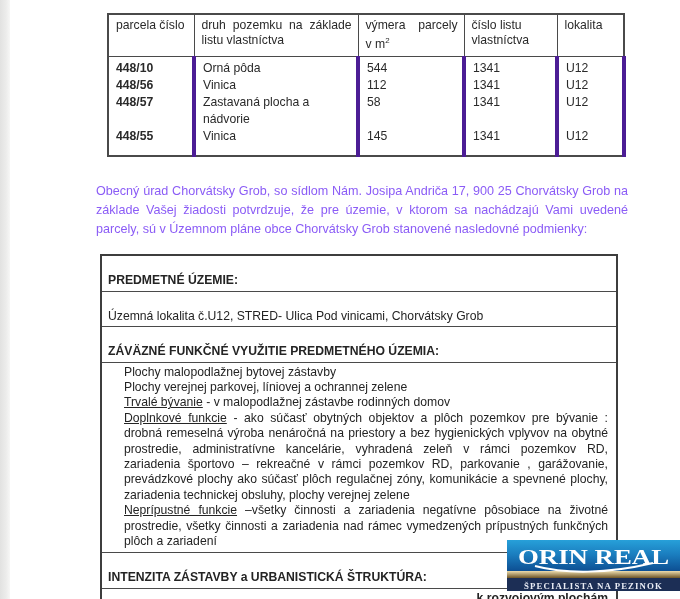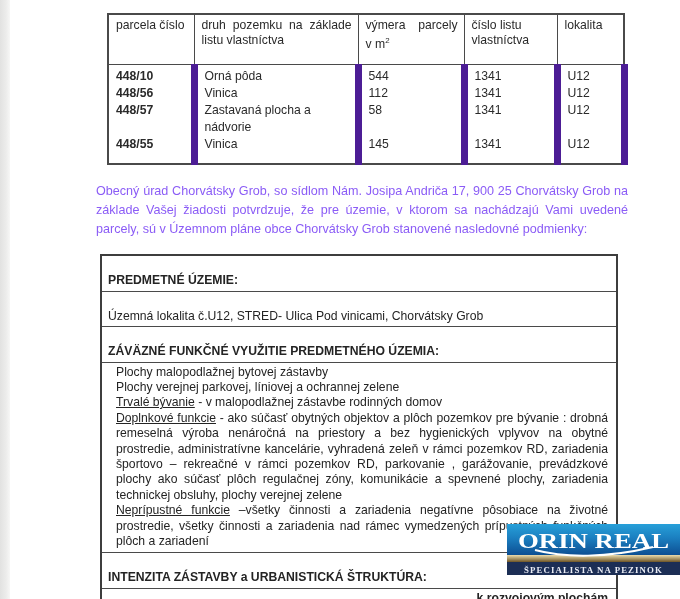--- a/index.html
+++ b/index.html
@@ -15,25 +15,25 @@
   
   table.parcel-table {
     position:absolute; left:107px; top:13px; width:516px;
     border-collapse:collapse; table-layout:fixed;
     font-size:12.2px; color:#2a2a2a;
     border:2px solid #4a4a4a;
   }
   .parcel-table th {
     border:1px solid #4a4a4a;
     font-weight:400; text-align:left; vertical-align:top;
-    padding:3px 6px 12px 7px; line-height:15px;
+    padding:3px 6px 4px 7px; line-height:15px;
   }
   .parcel-table th.just { text-align:justify; }
   .parcel-table td {
-    border-left:1px solid #4a4a4a; border-right:7px solid #4c1d95;
+    border-left:1px solid #4a4a4a; border-right:4px solid #4c1d95;
     padding:0 6px 0 7px; line-height:17px; vertical-align:top;
   }
   .parcel-table tr.first-row td { padding-top:3px; }
   .parcel-table td.b { font-weight:700; }
   .parcel-table tr.spacer td { height:10px; }
   sup { font-size:0.65em; }
   
   .intro {
     position:absolute; left:96px; top:169px; width:532px;
     font-size:12.6px; line-height:19.2px; text-align:justify; color:#8b5cf6;
@@ -43,29 +43,29 @@
     position:absolute; left:100px; top:254px; width:518px;
     border:2px solid #3d3d3d; box-sizing:border-box;
     font-size:12.2px; color:#242424;
   }
   .cond-row {
     border-bottom:1px solid #4a4a4a;
     padding:17px 8px 2px 6px; line-height:15.5px;
   }
   .cond-row:last-child { border-bottom:none; }
   .cond-row.hdr { font-weight:700; }
-  .cond-row.big { padding:2px 8px 3px 14px; line-height:15.4px; }
+  .cond-row.big { padding:2px 8px 3px 22px; line-height:15.4px; }
   .cond-row.big p { margin:0; text-align:justify; }
   .u { text-decoration:underline; }
   .cond-row.last { padding:2px 8px 4px 6px; line-height:14.8px; min-height:52px; }
   .r8-title { font-weight:700;text-align:right; }
   .r8-body { width:410px; text-align:justify; margin:0; }
   .b { font-weight:400; }
   
-  .logo { position:absolute; left:507px; top:524px; width:151px; height:51px; }
+  .logo { position:absolute; left:507px; top:540px; width:151px; height:51px; }
 </style>
 </head>
 <body>
 
 <div class="scan-edge"></div>
 
 <table class="parcel-table">
   <colgroup>
     <col style="width:86px">
       <col style="width:164px">

